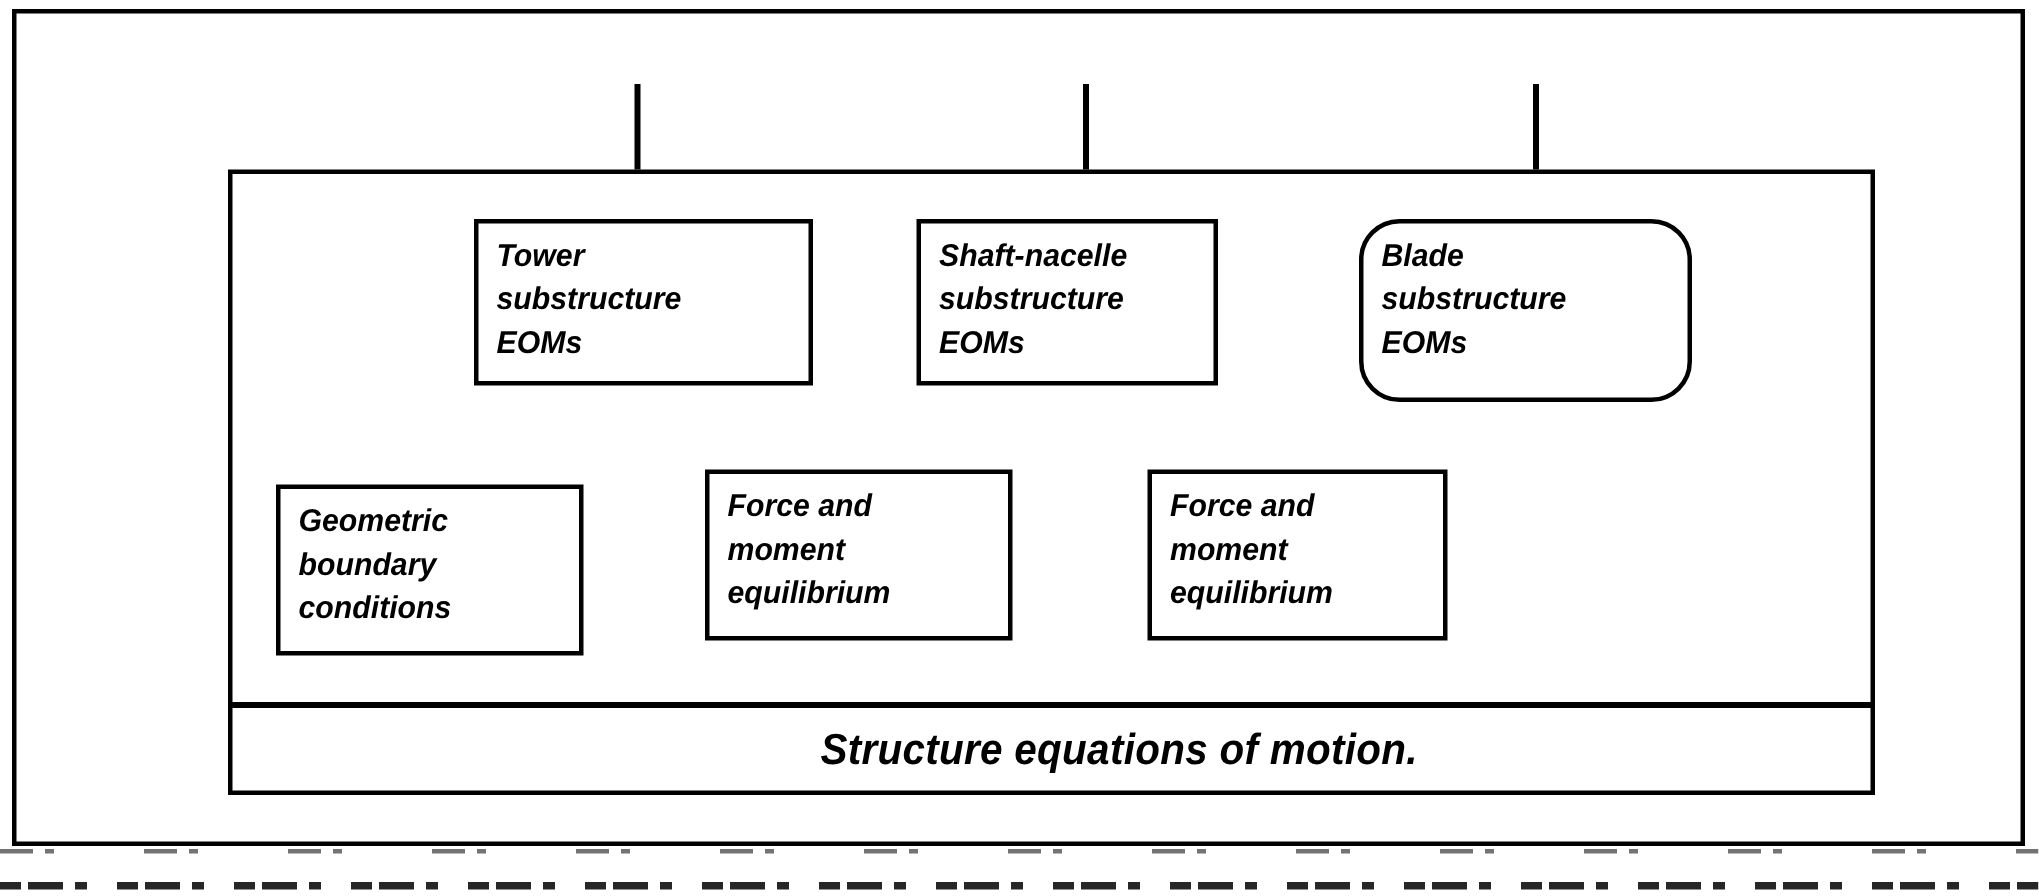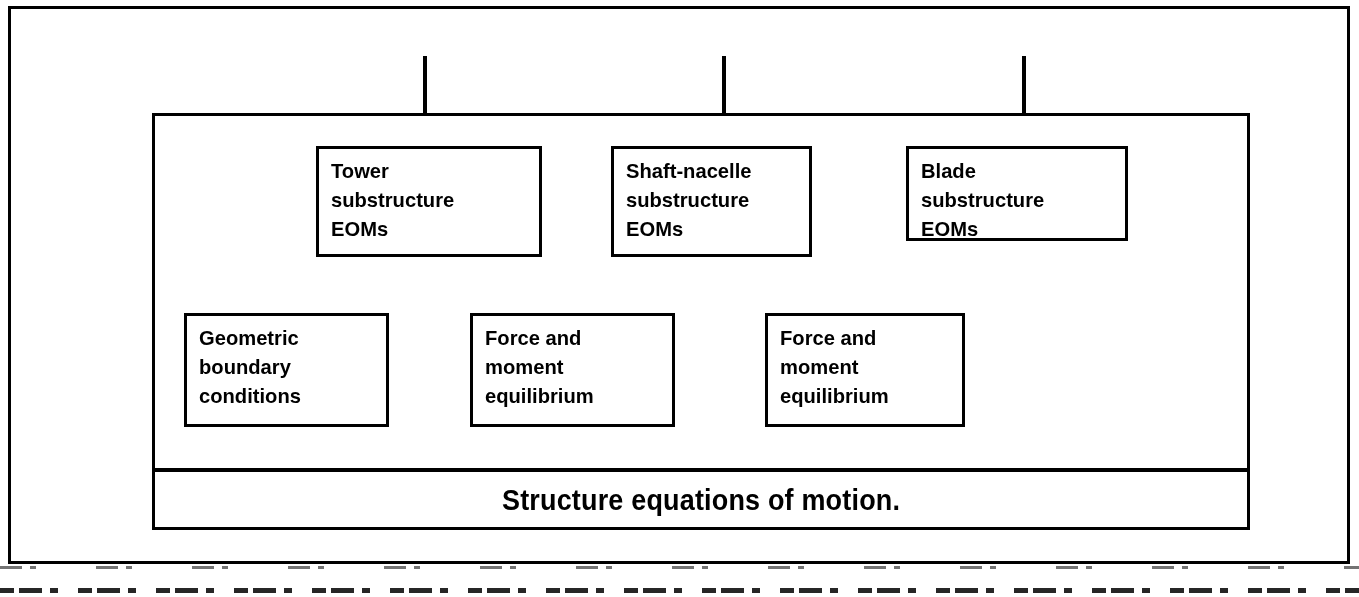--- a/index.html
+++ b/index.html
@@ -13,20 +13,21 @@
     font-family: "Liberation Sans", sans-serif;
     color: #000000;
     overflow: hidden;
   }
 
   #page {
     position: relative;
     width: 1359px;
     height: 597px;
     background: #ffffff;
+    font-style: italic;
   }
 
   
   .outer-frame {
     position: absolute;
     left: 8px;
     top: 6px;
     width: 1342px;
     height: 558px;
     border: 3px solid #000;
@@ -58,20 +59,21 @@
 
   .caption-band {
     position: absolute;
     left: 152px;
     top: 472px;
     width: 1098px;
     height: 57px;
     display: flex;
     align-items: center;
     justify-content: center;
+    padding-left: 45px;
   }
   .caption-text {
     font-size: 29px;
     font-weight: 600;
     letter-spacing: 0.2px;
     white-space: nowrap;
     transform: scaleX(0.93);
   }
 
   
@@ -195,26 +197,26 @@
       <div class="node" style="left: 316px; top: 146px; width: 226px; height: 111px;">
         <span class="node-line">Tower</span>
         <span class="node-line">substructure</span>
         <span class="node-line">EOMs</span>
       </div>
       <div class="node" style="left: 611px; top: 146px; width: 201px; height: 111px;">
         <span class="node-line">Shaft-nacelle</span>
         <span class="node-line">substructure</span>
         <span class="node-line">EOMs</span>
       </div>
-      <div class="node" style="left: 906px; top: 146px; width: 222px; height: 95px;">
+      <div class="node" style="left: 906px; top: 146px; width: 222px; height: 122px; border-radius: 27px;">
         <span class="node-line">Blade</span>
         <span class="node-line">substructure</span>
         <span class="node-line">EOMs</span>
       </div>
-      <div class="node" style="left: 184px; top: 313px; width: 205px; height: 114px;">
+      <div class="node" style="left: 184px; top: 323px; width: 205px; height: 114px;">
         <span class="node-line">Geometric</span>
         <span class="node-line">boundary</span>
         <span class="node-line">conditions</span>
       </div>
       <div class="node" style="left: 470px; top: 313px; width: 205px; height: 114px;">
         <span class="node-line">Force and</span>
         <span class="node-line">moment</span>
         <span class="node-line">equilibrium</span>
       </div>
       <div class="node" style="left: 765px; top: 313px; width: 200px; height: 114px;">

